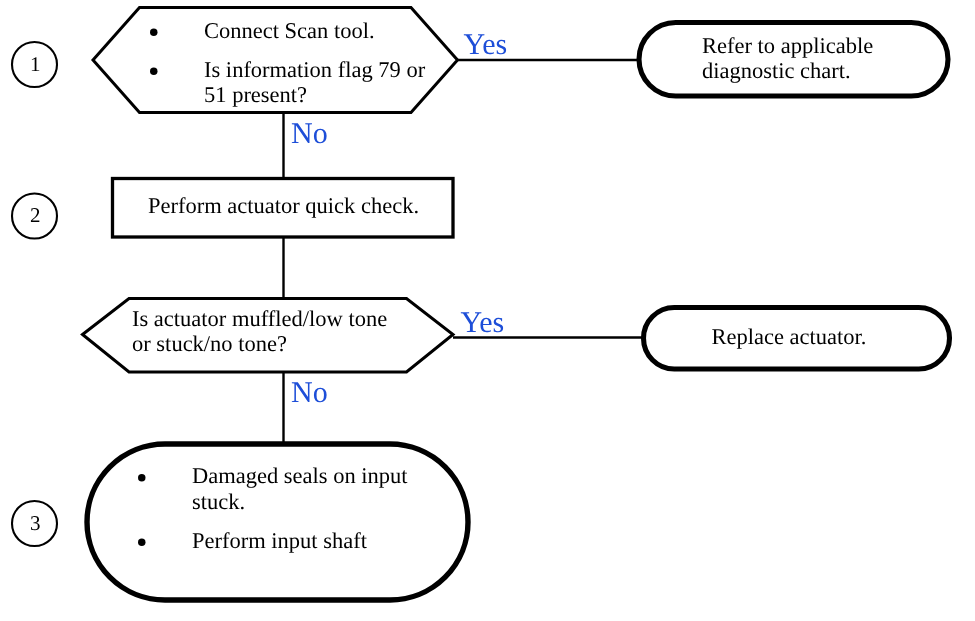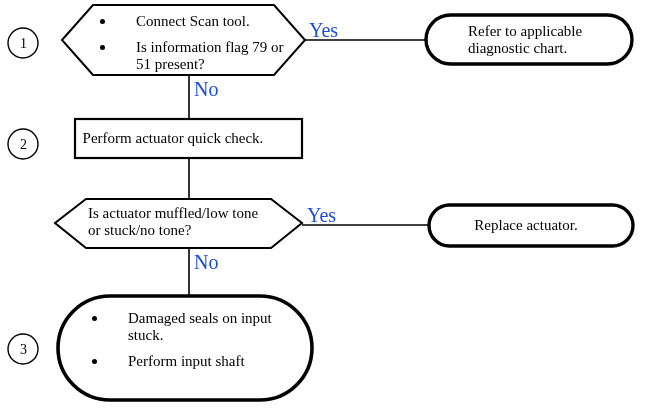--- a/index.html
+++ b/index.html
@@ -116,21 +116,21 @@
     <li>
       <span class="dot"></span>
       <span>Is information flag
 79 or 51 present?</span>
     </li>
   </ul>
 
   <div class="node-text" style="left:468px; top:23px; width:150px; text-align:left;">Refer to applicable
 diagnostic chart.</div>
 
-  <div class="node-text" style="left:68px; top:130px; width:210px; text-align:center;">Perform actuator quick check.</div>
+  <div class="node-text" style="left:84px; top:130px; width:210px; text-align:center;">Perform actuator quick check.</div>
 
   <div class="node-text" style="left:88px; top:205px; width:200px; text-align:left;">Is actuator muffled/low tone
 or stuck/no tone?</div>
 
   <div class="node-text" style="left:429px; top:217px; width:194px; text-align:center;">Replace actuator.</div>
 
   <ul class="bullet-list" style="left:92px; top:310px; width:200px;">
     <li>
       <span class="dot"></span>
       <span>Damaged seals on input

